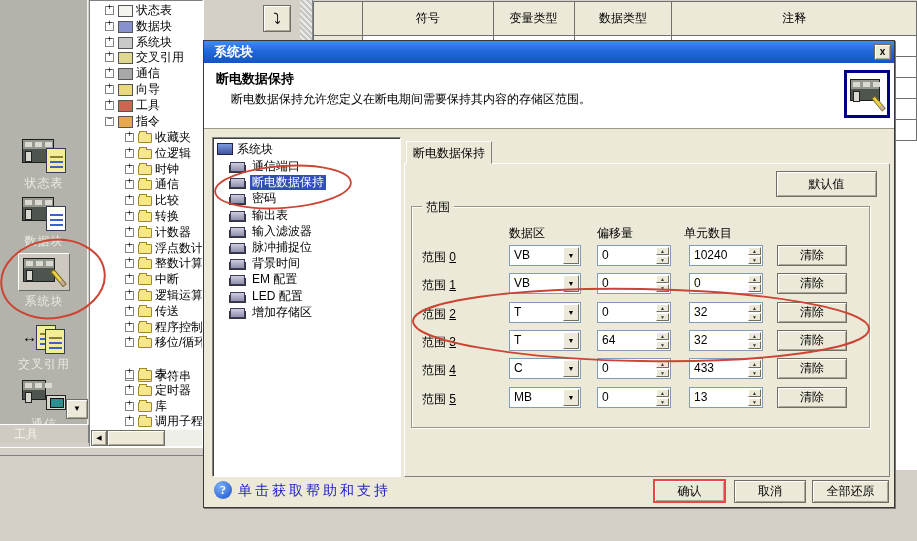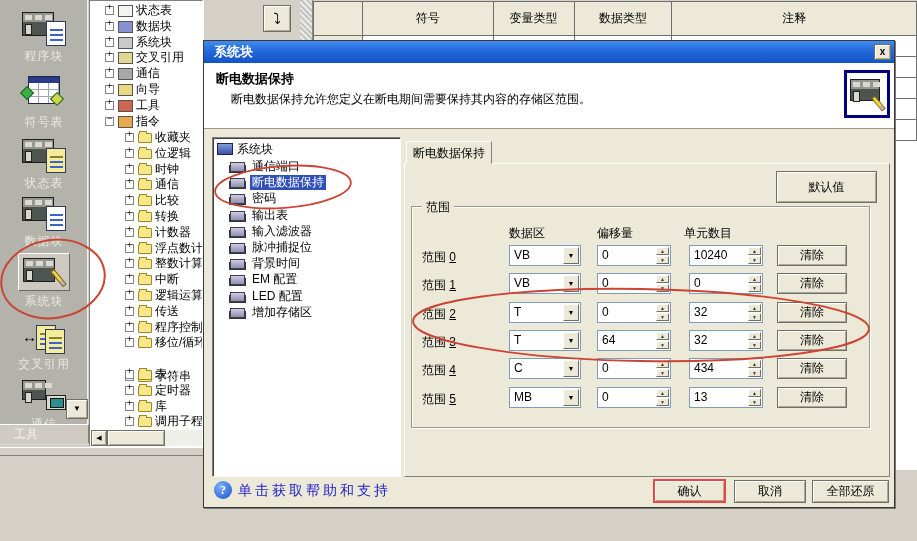--- a/index.html
+++ b/index.html
@@ -105,21 +105,21 @@
          background:linear-gradient(180deg,#7a9ae0,#41539c); border:1px solid #22224a; }
   .dtree-label { position:absolute; left:37px; padding:0 2px; }
   .dtree-row.sel .dtree-label { background:#3050b8; color:#fff; }
 
   
   #tab { position:absolute; left:202px; top:100px; width:86px; height:23px; background:#ece9d8;
          border:1px solid; border-color:#fff #808080 transparent #fff; z-index:2;
          text-align:center; line-height:22px; }
   #tab-panel { position:absolute; left:200px; top:122px; width:486px; height:314px;
          border:1px solid; border-color:#fff #808080 #808080 #fff; background:#ece9d8; }
-  #default-btn { position:absolute; left:572px; top:130px; width:101px; height:32px; z-index:3; }
+  #default-btn { position:absolute; left:572px; top:130px; width:101px; height:26px; z-index:3; }
 
   
   #range-group { position:absolute; left:207px; top:165px; width:459px; height:222px;
          border:1px solid #9a9788; box-shadow:inset 1px 1px 0 #fff, 1px 1px 0 #fff; }
   #range-title { position:absolute; left:10px; top:-8px; background:#ece9d8; padding:0 4px; }
   .col-hdr { position:absolute; top:18px; font-size:12px; }
   .range-row { position:absolute; left:0; width:100%; height:22px; }
   .range-label { position:absolute; left:10px; top:4px; }
   .combo { position:absolute; left:97px; top:0; width:72px; height:21px; background:#fff; border:1px solid #7f9db9;
            font-family:"Liberation Mono",monospace; line-height:19px; padding-left:4px; cursor:pointer; }
@@ -205,36 +205,21 @@
       </tr>
 </tbody>
   </table>
 
 <div class="abs" id="top-strip"></div>
 <button class="abs btn3d" id="jump-btn">⤵</button>
 <div class="abs" id="hatch-strip"></div>
 
 <div class="abs" id="sidebar">
 
-  <div class="sb-item" style="top:8px">
-    <div class="sb-ico">
-        <i class="ic-plc"></i>
-        <i class="ic-doc"></i>
-      </div>
-    <div class="sb-label">程序块</div>
-  </div>
-
-  <div class="sb-item" style="top:74px">
-    <div class="sb-ico">
-      <i class="ic-table"></i>
-        <i class="ic-diamond" style="left:4px;top:14px"></i>
-        <i class="ic-diamond" style="left:34px;top:20px;background:#c8d84a"></i>
-    </div>
-    <div class="sb-label">符号表</div>
-  </div>
+
 
   <div class="sb-item" style="top:135px">
     <div class="sb-ico">
         <i class="ic-plc"></i>
         <i class="ic-doc yellow"></i>
       </div>
     <div class="sb-label">状态表</div>
   </div>
 
   <div class="sb-item" style="top:193px">
@@ -587,21 +572,21 @@
           <button class="btn3d clear-btn">清除</button>
         </div>
 
         <div class="range-row" data-index="4" style="top: 151px;">
           <span class="range-label"><span>范围</span>&nbsp;<u>4</u></span>
           <span class="combo"><span>C</span><span class="combo-arrow">▼</span></span>
           <span class="spin offset"><span>0</span><span class="spin-btns">
               <b class="up">▲</b>
               <b class="dn">▼</b>
             </span></span>
-          <span class="spin count"><span>434</span><span class="spin-btns">
+          <span class="spin count"><span>433</span><span class="spin-btns">
               <b class="up">▲</b>
               <b class="dn">▼</b>
             </span></span>
           <button class="btn3d clear-btn">清除</button>
         </div>
 
         <div class="range-row" data-index="5" style="top: 180px;">
           <span class="range-label"><span>范围</span>&nbsp;<u>5</u></span>
           <span class="combo"><span>MB</span><span class="combo-arrow">▼</span></span>
           <span class="spin offset"><span>0</span><span class="spin-btns">

